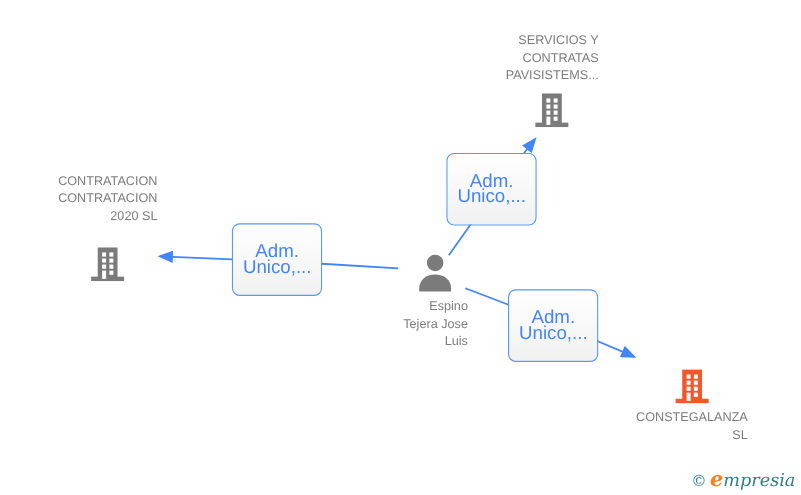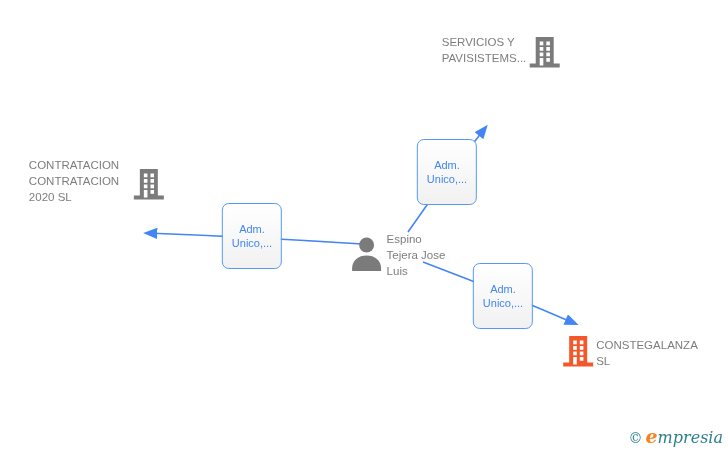--- a/index.html
+++ b/index.html
@@ -19,44 +19,44 @@
   }
   .edge-path {
     fill: none;
     stroke: #4285f4;
     stroke-width: 1.6;
   }
   .node {
     position: absolute;
     transform: translateX(-50%);
     display: flex;
-    flex-direction: row;
+    flex-direction: column;
     align-items: center;
-    text-align: left;
+    text-align: right;
   }
   .node-label {
     color: #7d7d7d;
     font-size: 11.5px;
     line-height: 16px;
     white-space: nowrap;
   }
   .icon-gray { color: #7b7b7b; }
   .icon-orange { color: #f4582a; }
   .icon-wrap { line-height: 0; }
   .node .icon-below { margin-top: 5px; }
   .node .label-below { margin-top: 3px; }
   .edge-label {
     position: absolute;
     transform: translate(-50%, -50%);
     background: linear-gradient(180deg, #ffffff 0%, #f1f1f1 100%);
     border: 1.5px solid #549af5;
     border-radius: 7px;
     padding: 18px 9px;
     color: #4285f4;
-    font-size: 11px;
+    font-size: 17px;
     line-height: 14px;
     text-align: center;
     white-space: nowrap;
     cursor: pointer;
   }
   .footer-logo {
     position: absolute;
     right: 5px;
     bottom: 3px;
     font-family: "DejaVu Serif", serif;
@@ -92,20 +92,21 @@
       </marker>
     </defs>
     <path class="edge-path" d="M 408 232 Q 446 177 486 127" marker-end="url(#arrow)"></path>
     <path class="edge-path" d="M 362 244 Q 255 237 146 233" marker-end="url(#arrow)"></path>
     <path class="edge-path" d="M 423 262 Q 500 291 576 324" marker-end="url(#arrow)"></path>
   </svg>
 
   <div class="node" style="left: 502px; top: 29px;">
     <div class="node-label">
       <div>SERVICIOS Y</div>
+      <div>CONTRATAS</div>
       <div>PAVISISTEMS...</div>
     </div>
     <span class="icon-wrap icon-gray icon-below">
       <svg viewBox="0 0 36 36" width="36" height="36" fill="currentColor">
         <rect x="3" y="29.5" width="30" height="4"></rect>
         <rect x="9" y="3" width="18" height="28"></rect>
         <g fill="#ffffff">
           <rect x="13" y="7.5" width="3.6" height="3.8"></rect>
           <rect x="19.6" y="7.5" width="3.6" height="3.8"></rect>
           <rect x="13" y="13" width="3.6" height="3.8"></rect>

